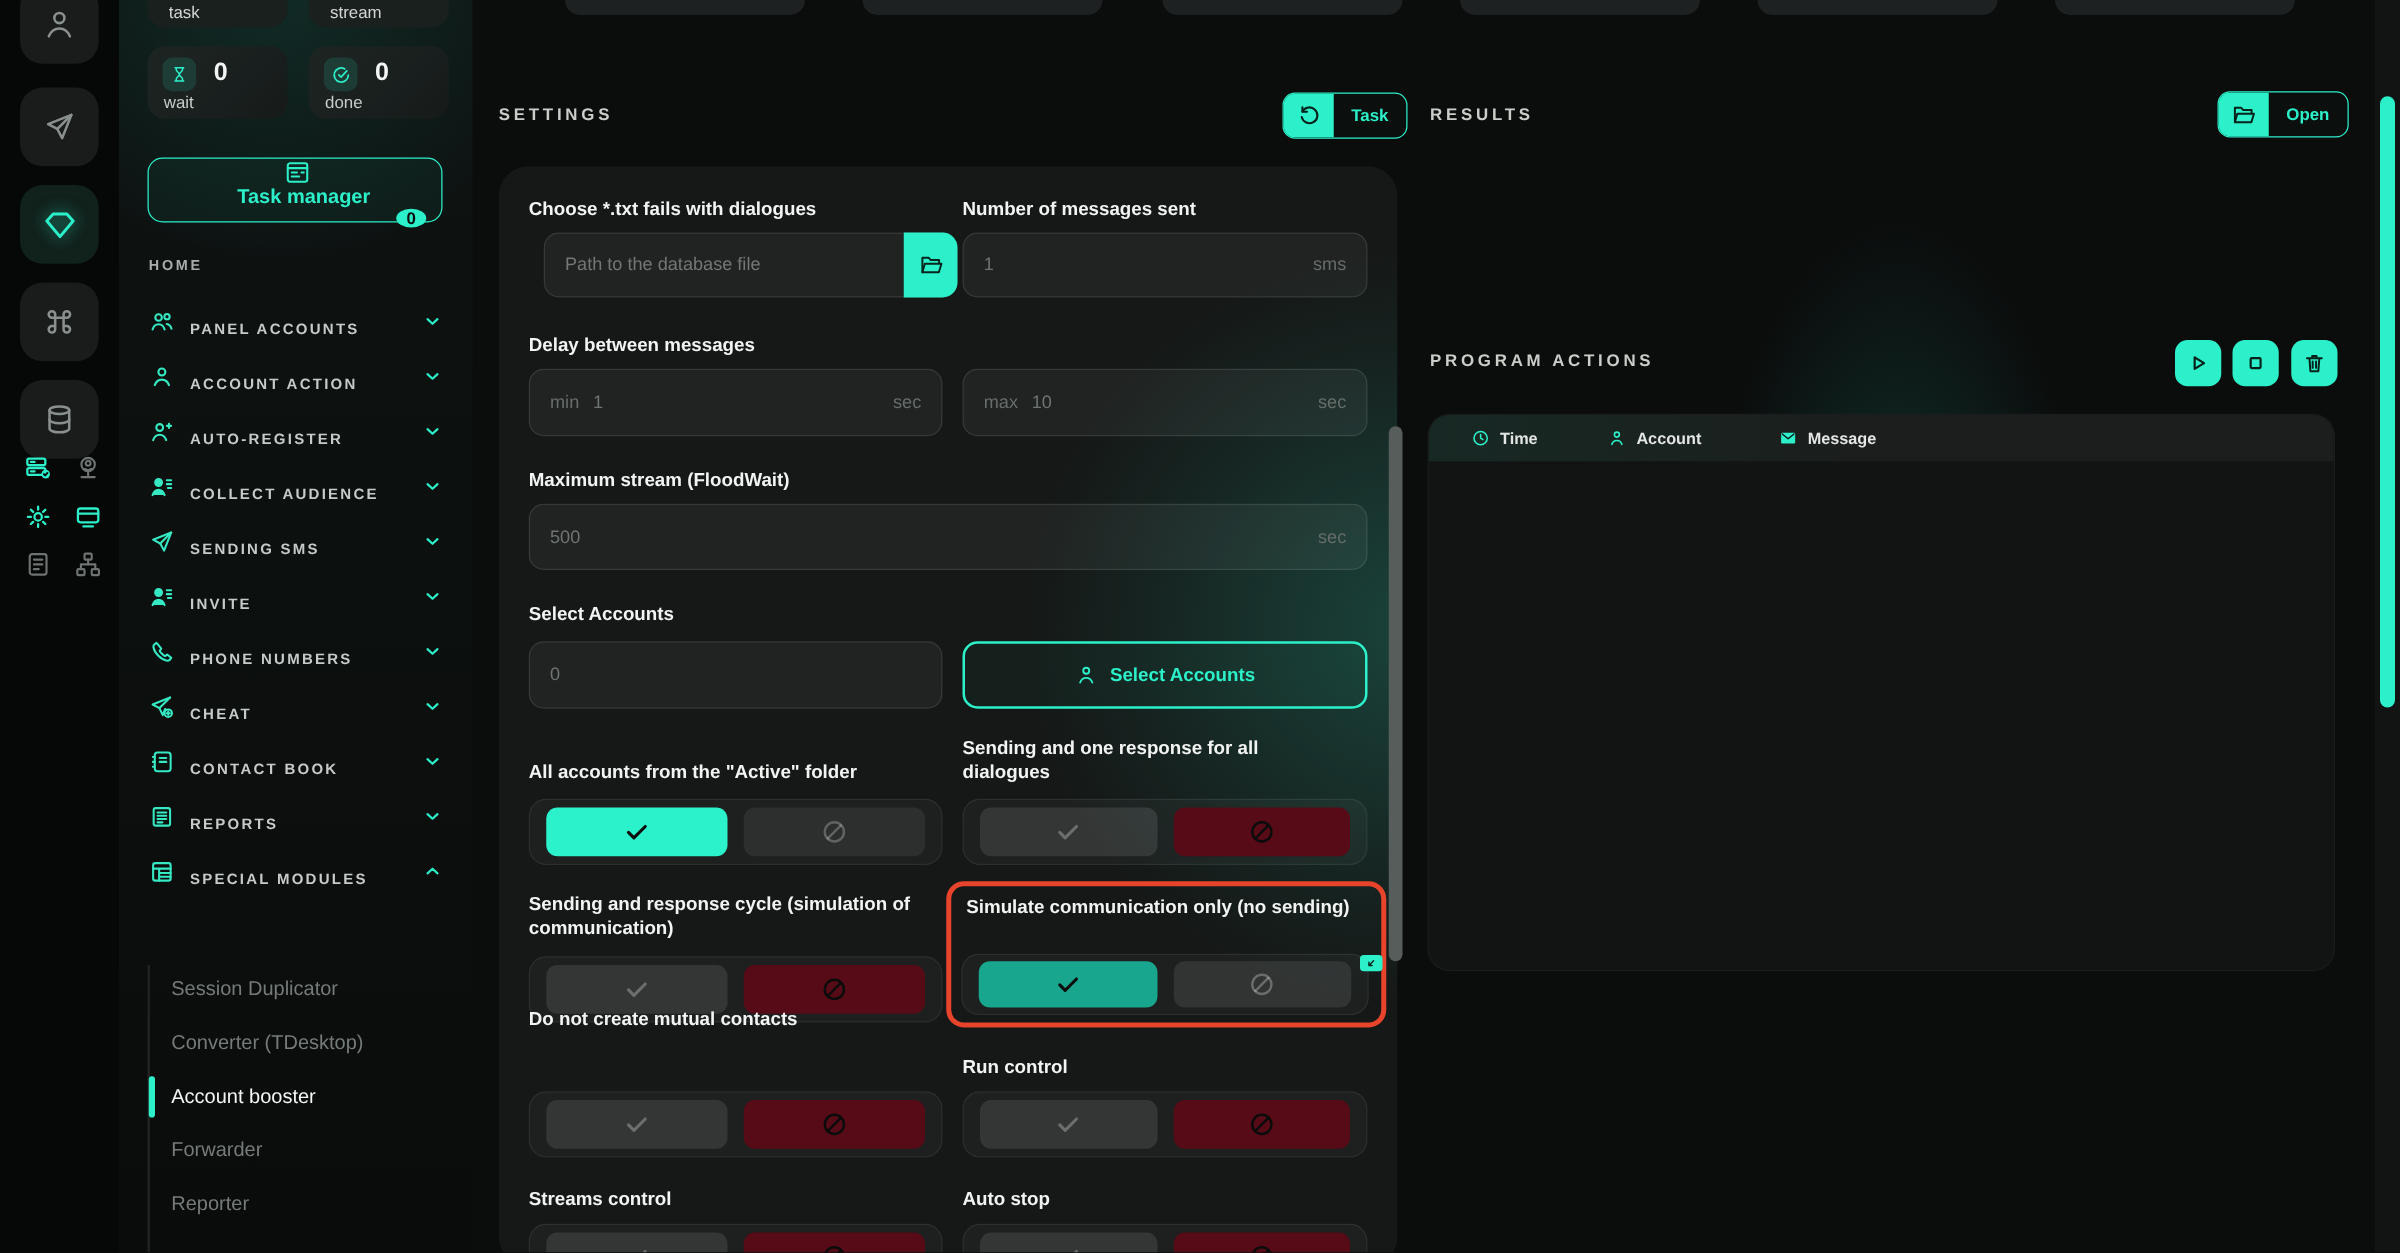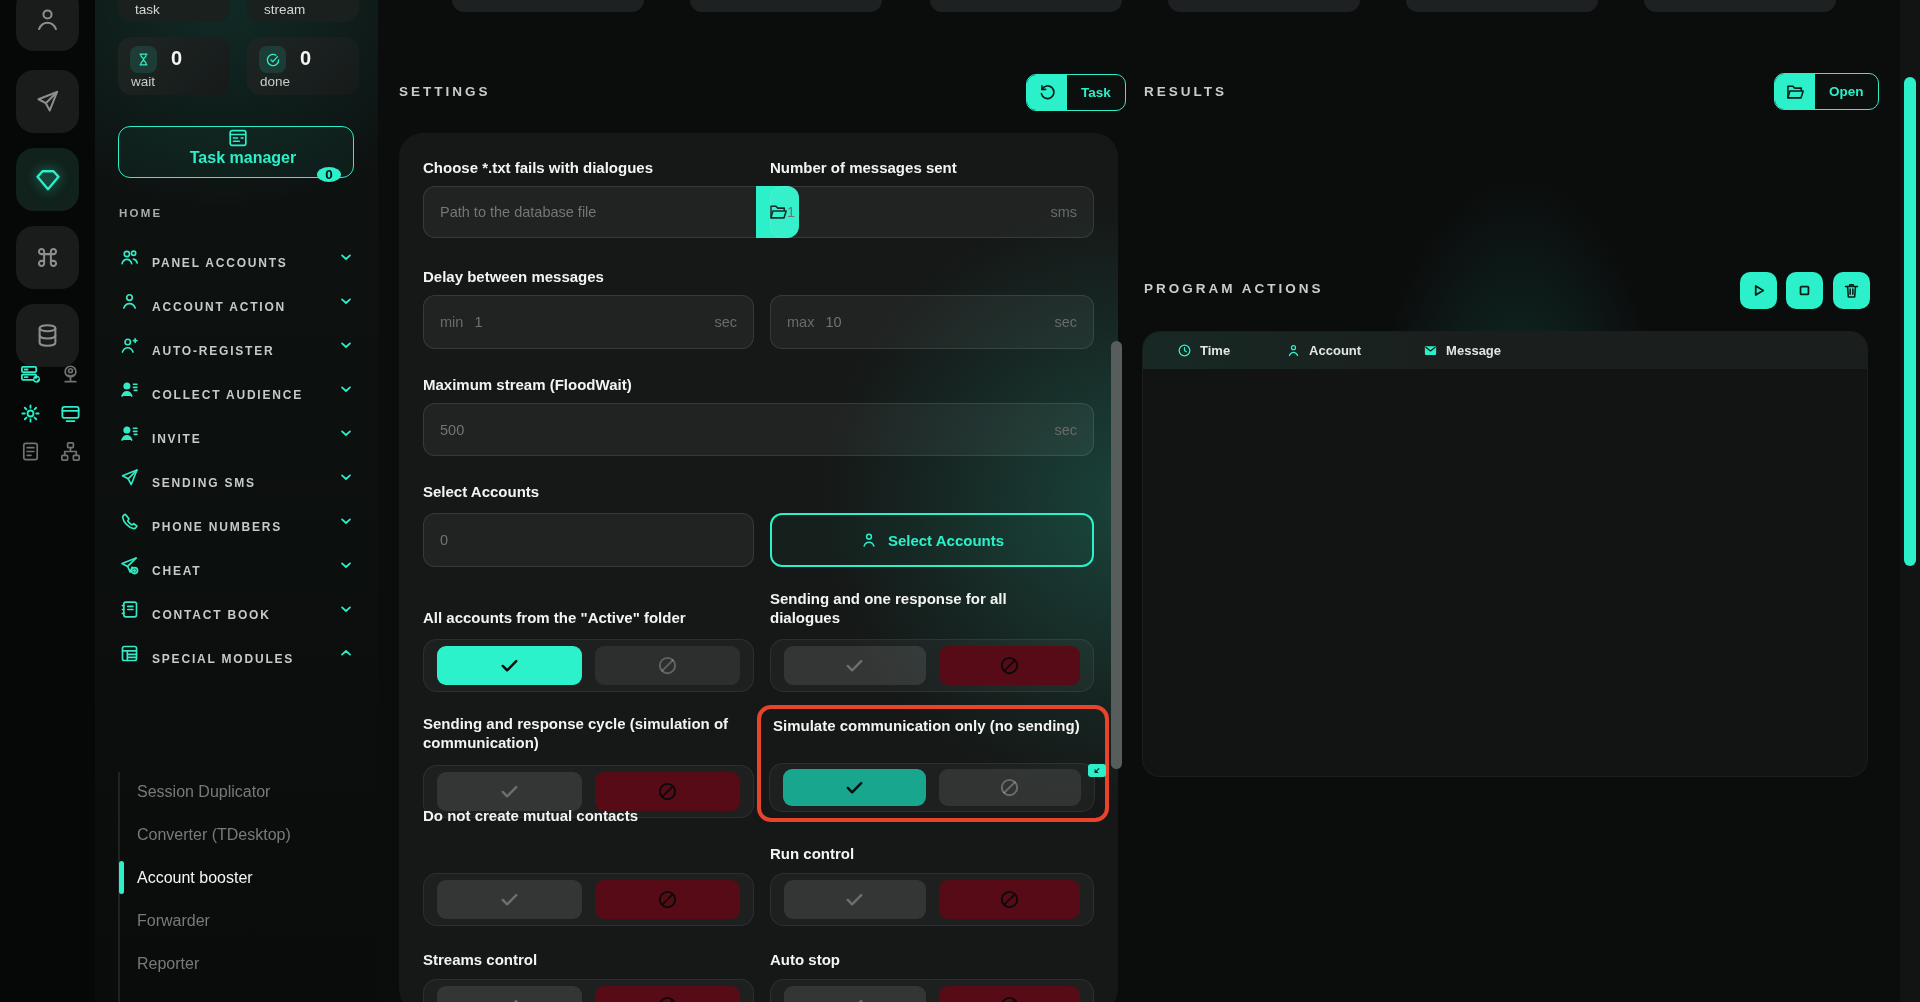--- a/index.html
+++ b/index.html
@@ -291,40 +291,40 @@
         <span class="nlabel">COLLECT AUDIENCE</span>
         <span class="chev">
             <svg width="16" height="16" viewBox="0 0 24 24" fill="none" stroke="currentColor" stroke-width="2.6" stroke-linecap="round" stroke-linejoin="round">
               <path d="M6 9.5l6 5.5 6-5.5"></path>
             </svg>
           </span>
       </div>
       <div class="nav-item">
         <span class="nico">
             <svg width="21" height="21" viewBox="0 0 24 24" fill="none" stroke="currentColor" stroke-width="1.9" stroke-linecap="round" stroke-linejoin="round">
+              <path d="M20.5 3.5L4 10l6.5 3.5L14 20l6.5-16.5z"></path>
+              <path d="M10.5 13.5l10-10"></path>
+            </svg>
+          </span>
+        <span class="nlabel">SENDING SMS</span>
+        <span class="chev">
+            <svg width="16" height="16" viewBox="0 0 24 24" fill="none" stroke="currentColor" stroke-width="2.6" stroke-linecap="round" stroke-linejoin="round">
+              <path d="M6 9.5l6 5.5 6-5.5"></path>
+            </svg>
+          </span>
+      </div>
+      <div class="nav-item">
+        <span class="nico">
+            <svg width="21" height="21" viewBox="0 0 24 24" fill="none" stroke="currentColor" stroke-width="1.9" stroke-linecap="round" stroke-linejoin="round">
               <circle cx="9" cy="8" r="3.1" fill="currentColor"></circle>
               <path d="M3.5 19.5c1.1-3.4 3.2-4.9 5.5-4.9s4.4 1.5 5.5 4.9" fill="currentColor"></path>
               <path d="M16.5 6h4M16.5 9.5h4M17.5 13h3"></path>
             </svg>
           </span>
         <span class="nlabel">INVITE</span>
-        <span class="chev">
-            <svg width="16" height="16" viewBox="0 0 24 24" fill="none" stroke="currentColor" stroke-width="2.6" stroke-linecap="round" stroke-linejoin="round">
-              <path d="M6 9.5l6 5.5 6-5.5"></path>
-            </svg>
-          </span>
-      </div>
-      <div class="nav-item">
-        <span class="nico">
-            <svg width="21" height="21" viewBox="0 0 24 24" fill="none" stroke="currentColor" stroke-width="1.9" stroke-linecap="round" stroke-linejoin="round">
-              <path d="M20.5 3.5L4 10l6.5 3.5L14 20l6.5-16.5z"></path>
-              <path d="M10.5 13.5l10-10"></path>
-            </svg>
-          </span>
-        <span class="nlabel">SENDING SMS</span>
         <span class="chev">
             <svg width="16" height="16" viewBox="0 0 24 24" fill="none" stroke="currentColor" stroke-width="2.6" stroke-linecap="round" stroke-linejoin="round">
               <path d="M6 9.5l6 5.5 6-5.5"></path>
             </svg>
           </span>
       </div>
       <div class="nav-item">
         <span class="nico">
             <svg width="21" height="21" viewBox="0 0 24 24" fill="none" stroke="currentColor" stroke-width="1.9" stroke-linecap="round" stroke-linejoin="round">
               <path d="M7 3.8C5.3 4.7 4 6 4.3 7.6c.4 2.6 2 5.5 4.5 8s5.4 4.1 8 4.5c1.6.3 2.9-1 3.8-2.7l-3.7-2.9-2 1.4c-1.4-.5-4.4-3.5-4.9-4.9l1.4-2L8.5 5.3 7 3.8z"></path>
@@ -354,20 +354,34 @@
           </span>
       </div>
       <div class="nav-item">
         <span class="nico">
             <svg width="21" height="21" viewBox="0 0 24 24" fill="none" stroke="currentColor" stroke-width="1.9" stroke-linecap="round" stroke-linejoin="round">
               <rect x="5.5" y="3.5" width="14.5" height="17" rx="2.4"></rect>
               <path d="M5.5 7.5H3.8M5.5 12H3.8M5.5 16.5H3.8M10 8.5h6M10 12h6"></path>
             </svg>
           </span>
         <span class="nlabel">CONTACT BOOK</span>
+        <span class="chev">
+            <svg width="16" height="16" viewBox="0 0 24 24" fill="none" stroke="currentColor" stroke-width="2.6" stroke-linecap="round" stroke-linejoin="round">
+              <path d="M6 9.5l6 5.5 6-5.5"></path>
+            </svg>
+          </span>
+      </div>
+      <div class="nav-item">
+        <span class="nico">
+            <svg width="21" height="21" viewBox="0 0 24 24" fill="none" stroke="currentColor" stroke-width="1.9" stroke-linecap="round" stroke-linejoin="round">
+              <rect x="4.5" y="4" width="15" height="16" rx="1.8"></rect>
+              <path d="M8 8h8M8 11h8M8 14h8M8 17h4.5"></path>
+            </svg>
+          </span>
+        <span class="nlabel">REPORTS</span>
         <span class="chev">
             <svg width="16" height="16" viewBox="0 0 24 24" fill="none" stroke="currentColor" stroke-width="2.6" stroke-linecap="round" stroke-linejoin="round">
               <path d="M6 9.5l6 5.5 6-5.5"></path>
             </svg>
           </span>
       </div>
       <div class="nav-item">
         <span class="nico">
             <svg width="21" height="21" viewBox="0 0 24 24" fill="none" stroke="currentColor" stroke-width="1.9" stroke-linecap="round" stroke-linejoin="round">
               <rect x="4" y="4" width="16" height="16" rx="2"></rect>
@@ -411,21 +425,21 @@
             <path d="M5 8A8 8 0 1 1 4.3 13.5"></path>
             <path d="M5 3.5v4.6h4.6"></path>
           </svg>
         </span>
       <span class="ctext">Task</span>
     </div>
 
     <section class="settings-card">
       <div class="flabel" style="left:24px; top:25px">Choose *.txt fails with dialogues</div>
       <div class="flabel" style="left:371px; top:25px">Number of messages sent</div>
-      <div class="inp with-btn" style="left:24px; top:53px; width:376px">
+      <div class="inp with-btn" style="left:36px; top:53px; width:331px">
         <input type="text" placeholder="Path to the database file" style="">
         <span class="folder-btn">
             <span>
               <svg width="20" height="20" viewBox="0 0 24 24" fill="none" stroke="currentColor" stroke-width="1.9" stroke-linecap="round" stroke-linejoin="round">
                 <path d="M3.5 19V5h6l2 2.3h8V10"></path>
                 <path d="M3.5 19l2.3-8.2h16L19.3 19H3.5z"></path>
               </svg>
             </span>
           </span>
       </div>

